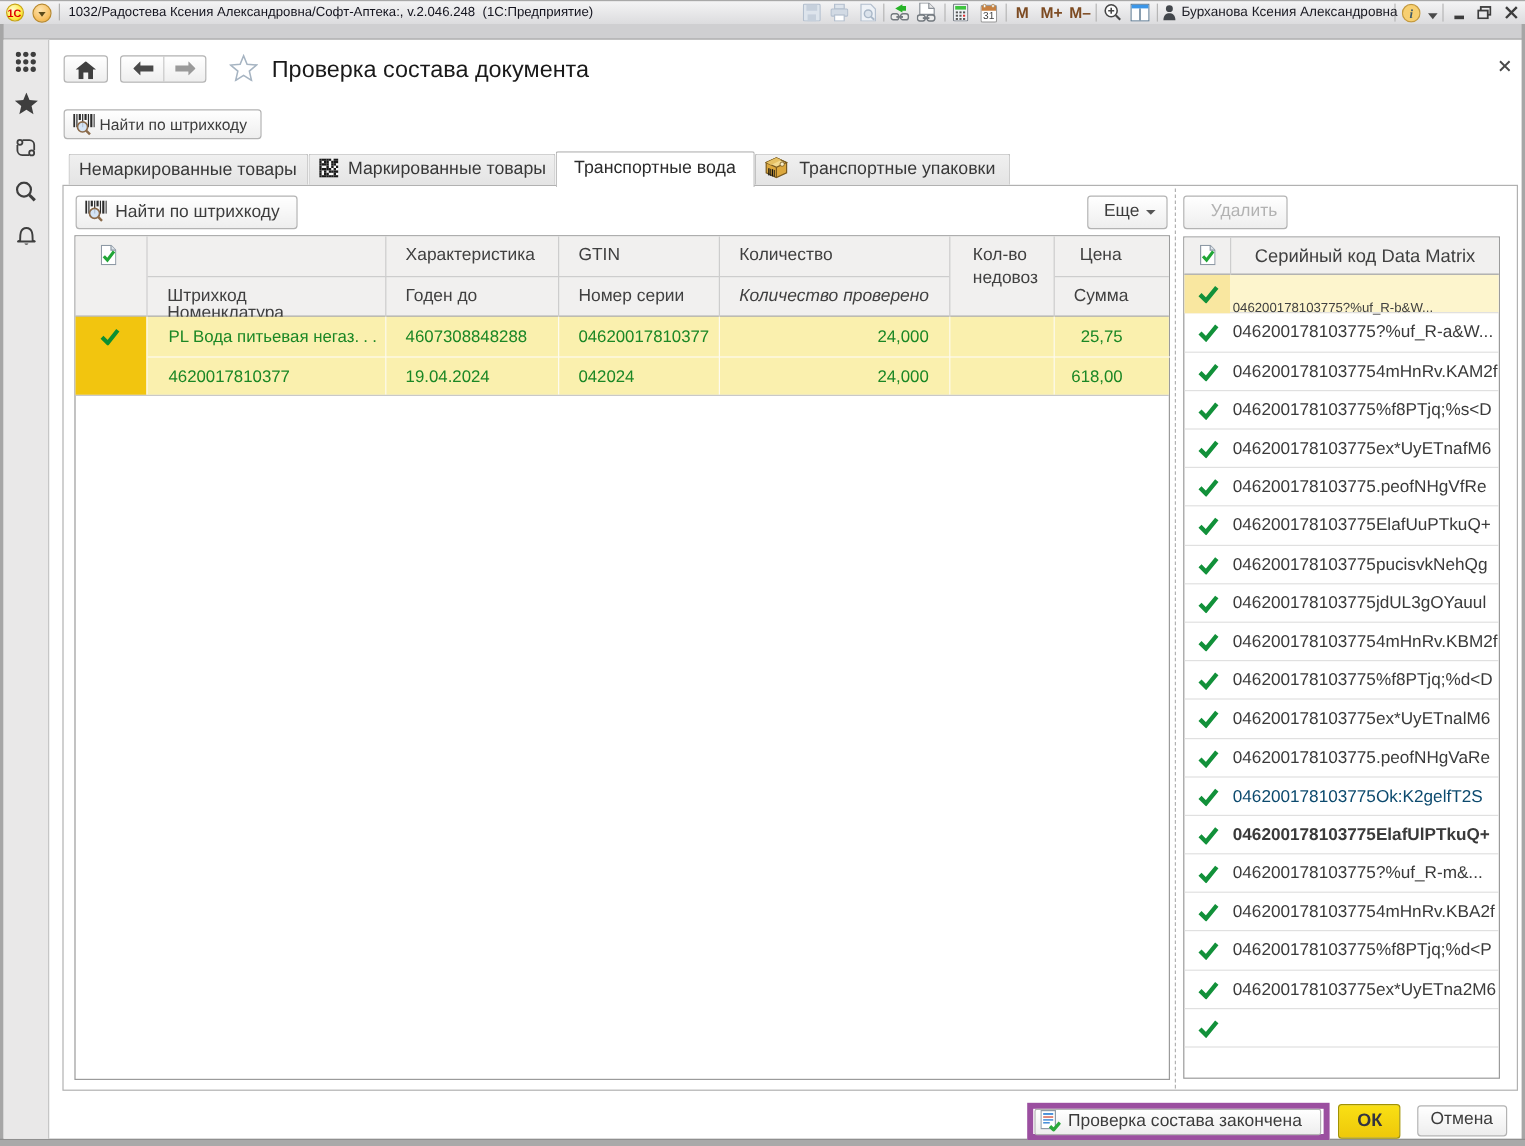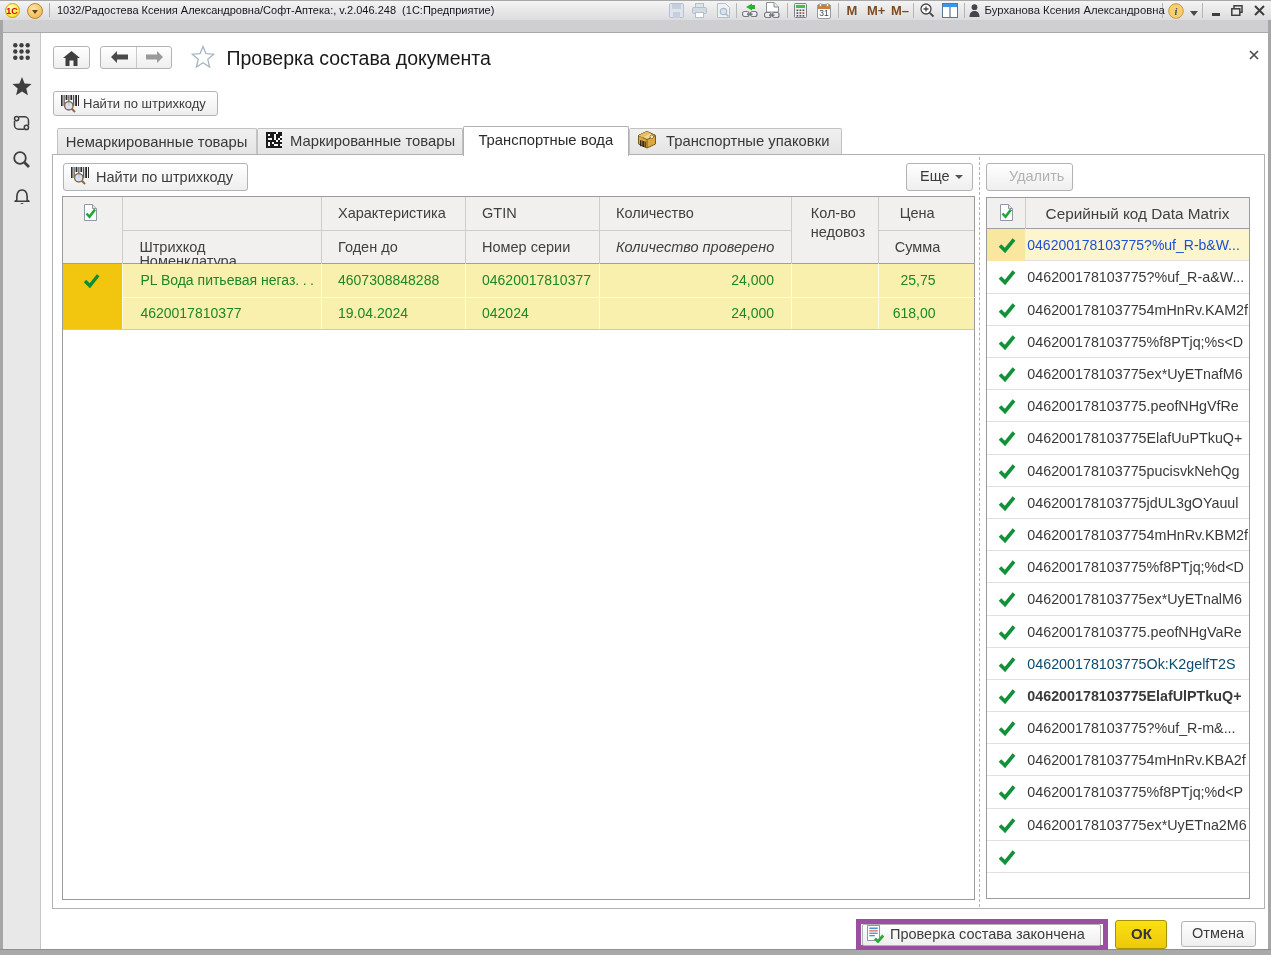--- a/index.html
+++ b/index.html
@@ -373,21 +373,21 @@
 <path d="M2.5 9.5 L5.5 12.8 L11 5.5" fill="none" stroke="#21a637" stroke-width="2.6"></path>
 </svg>
   </div>
 <div class="abs" style="left:1026px;top:198px;width:223px;height:31.3px;line-height:31.3px;text-align:center;font-size:15.3px;color:#404040;">Серийный код Data Matrix</div>
 <div class="abs" style="left:986.5px;top:229.3px;width:262.5px;height:669.7px;overflow:hidden;">
 <div style="position:relative;width:262.5px;height:32.2px;border-bottom:1px solid #e0e0e0;background:#fdf5cd;">
       <div style="position:absolute;left:0;top:0;width:38.5px;height:32.2px;background:#f9e7a0;"></div>
       <svg style="position:absolute;left:11px;top:8px;" width="18" height="16" viewBox="0 0 18 16">
         <path d="M2 8.5 L7 13.5 L16 2.5" fill="none" stroke="#12913a" stroke-width="3.6"></path>
       </svg>
-      <div style="position:absolute;left:40.8px;top:0;height:32.2px;line-height:32.2px;font-size:14px;color:#1d4ed8;white-space:nowrap;">046200178103775?%uf_R-b&amp;W...</div>
+      <div style="position:absolute;left:40.8px;top:12px;height:32.2px;line-height:32.2px;font-size:11px;color:#404040;white-space:nowrap;">046200178103775?%uf_R-b&amp;W...</div>
     </div>
 <div style="position:relative;width:262.5px;height:32.2px;border-bottom:1px solid #e0e0e0;">
       <svg style="position:absolute;left:11px;top:8px;" width="18" height="16" viewBox="0 0 18 16">
         <path d="M2 8.5 L7 13.5 L16 2.5" fill="none" stroke="#12913a" stroke-width="3.6"></path>
       </svg>
       <div style="position:absolute;left:40.8px;top:0;height:32.2px;line-height:32.2px;font-size:14.3px;color:#3a3a3a;white-space:nowrap;">046200178103775?%uf_R-a&amp;W...</div>
     </div>
 <div style="position:relative;width:262.5px;height:32.2px;border-bottom:1px solid #e0e0e0;">
       <svg style="position:absolute;left:11px;top:8px;" width="18" height="16" viewBox="0 0 18 16">
         <path d="M2 8.5 L7 13.5 L16 2.5" fill="none" stroke="#12913a" stroke-width="3.6"></path>

